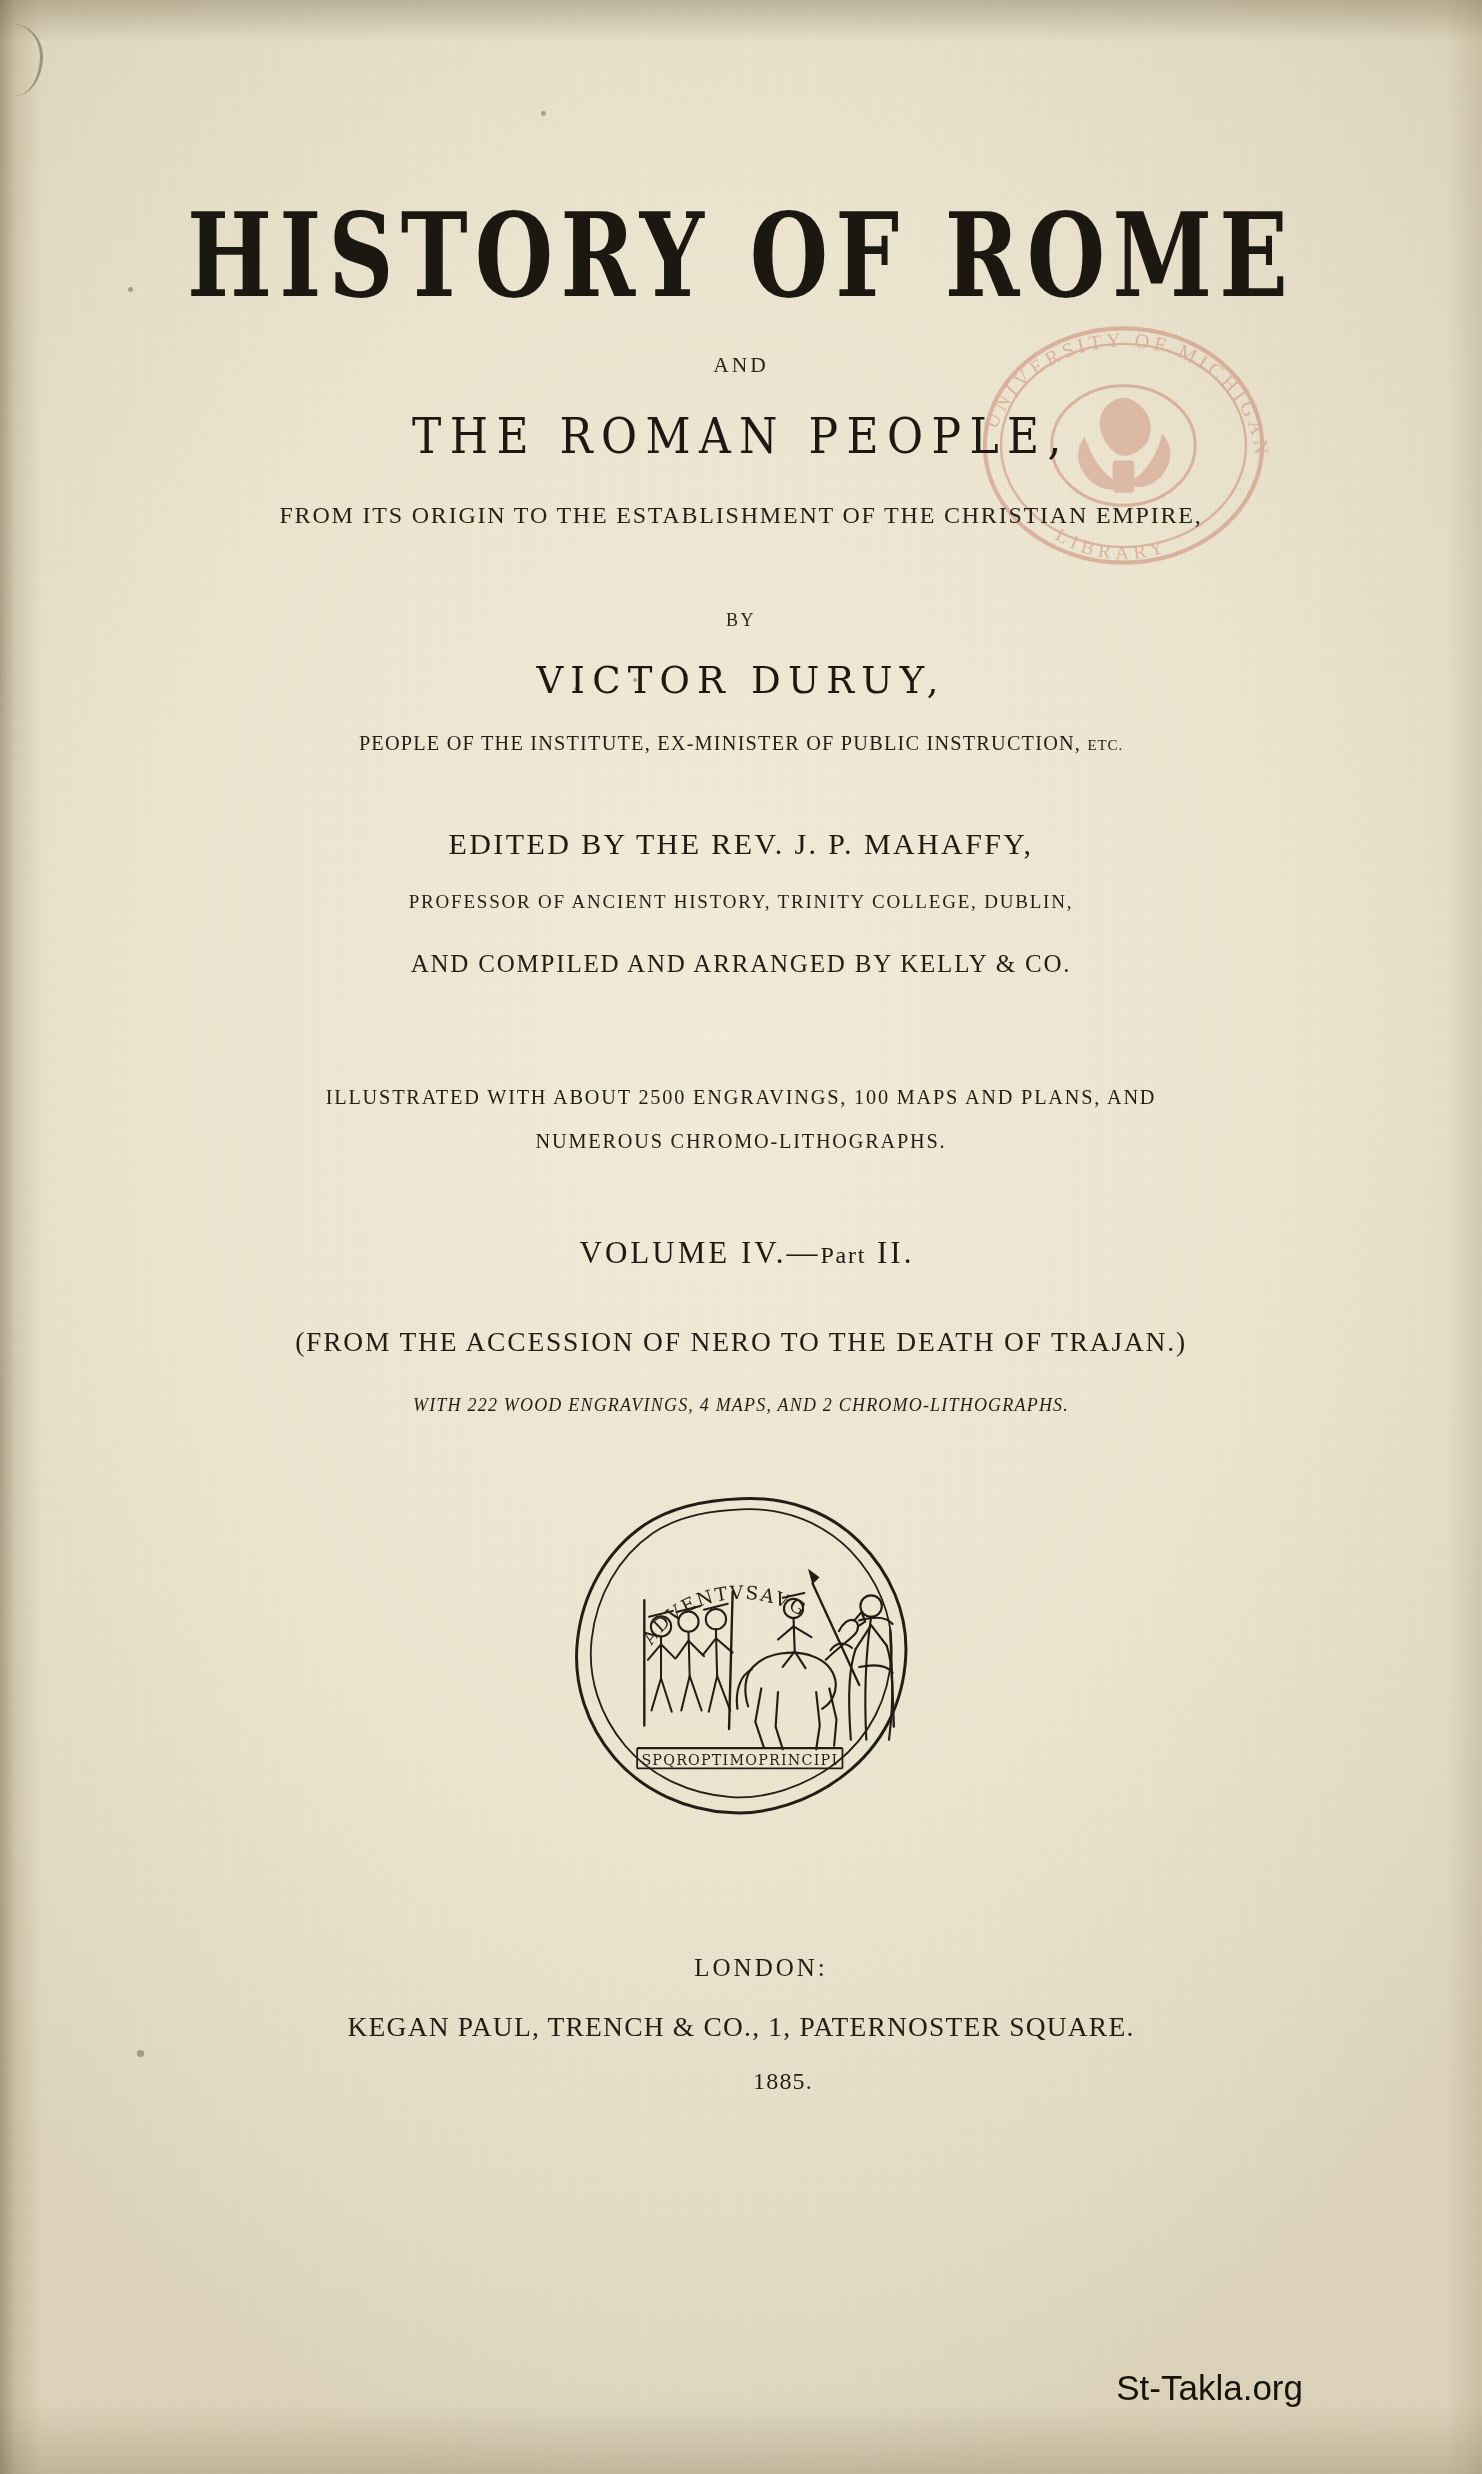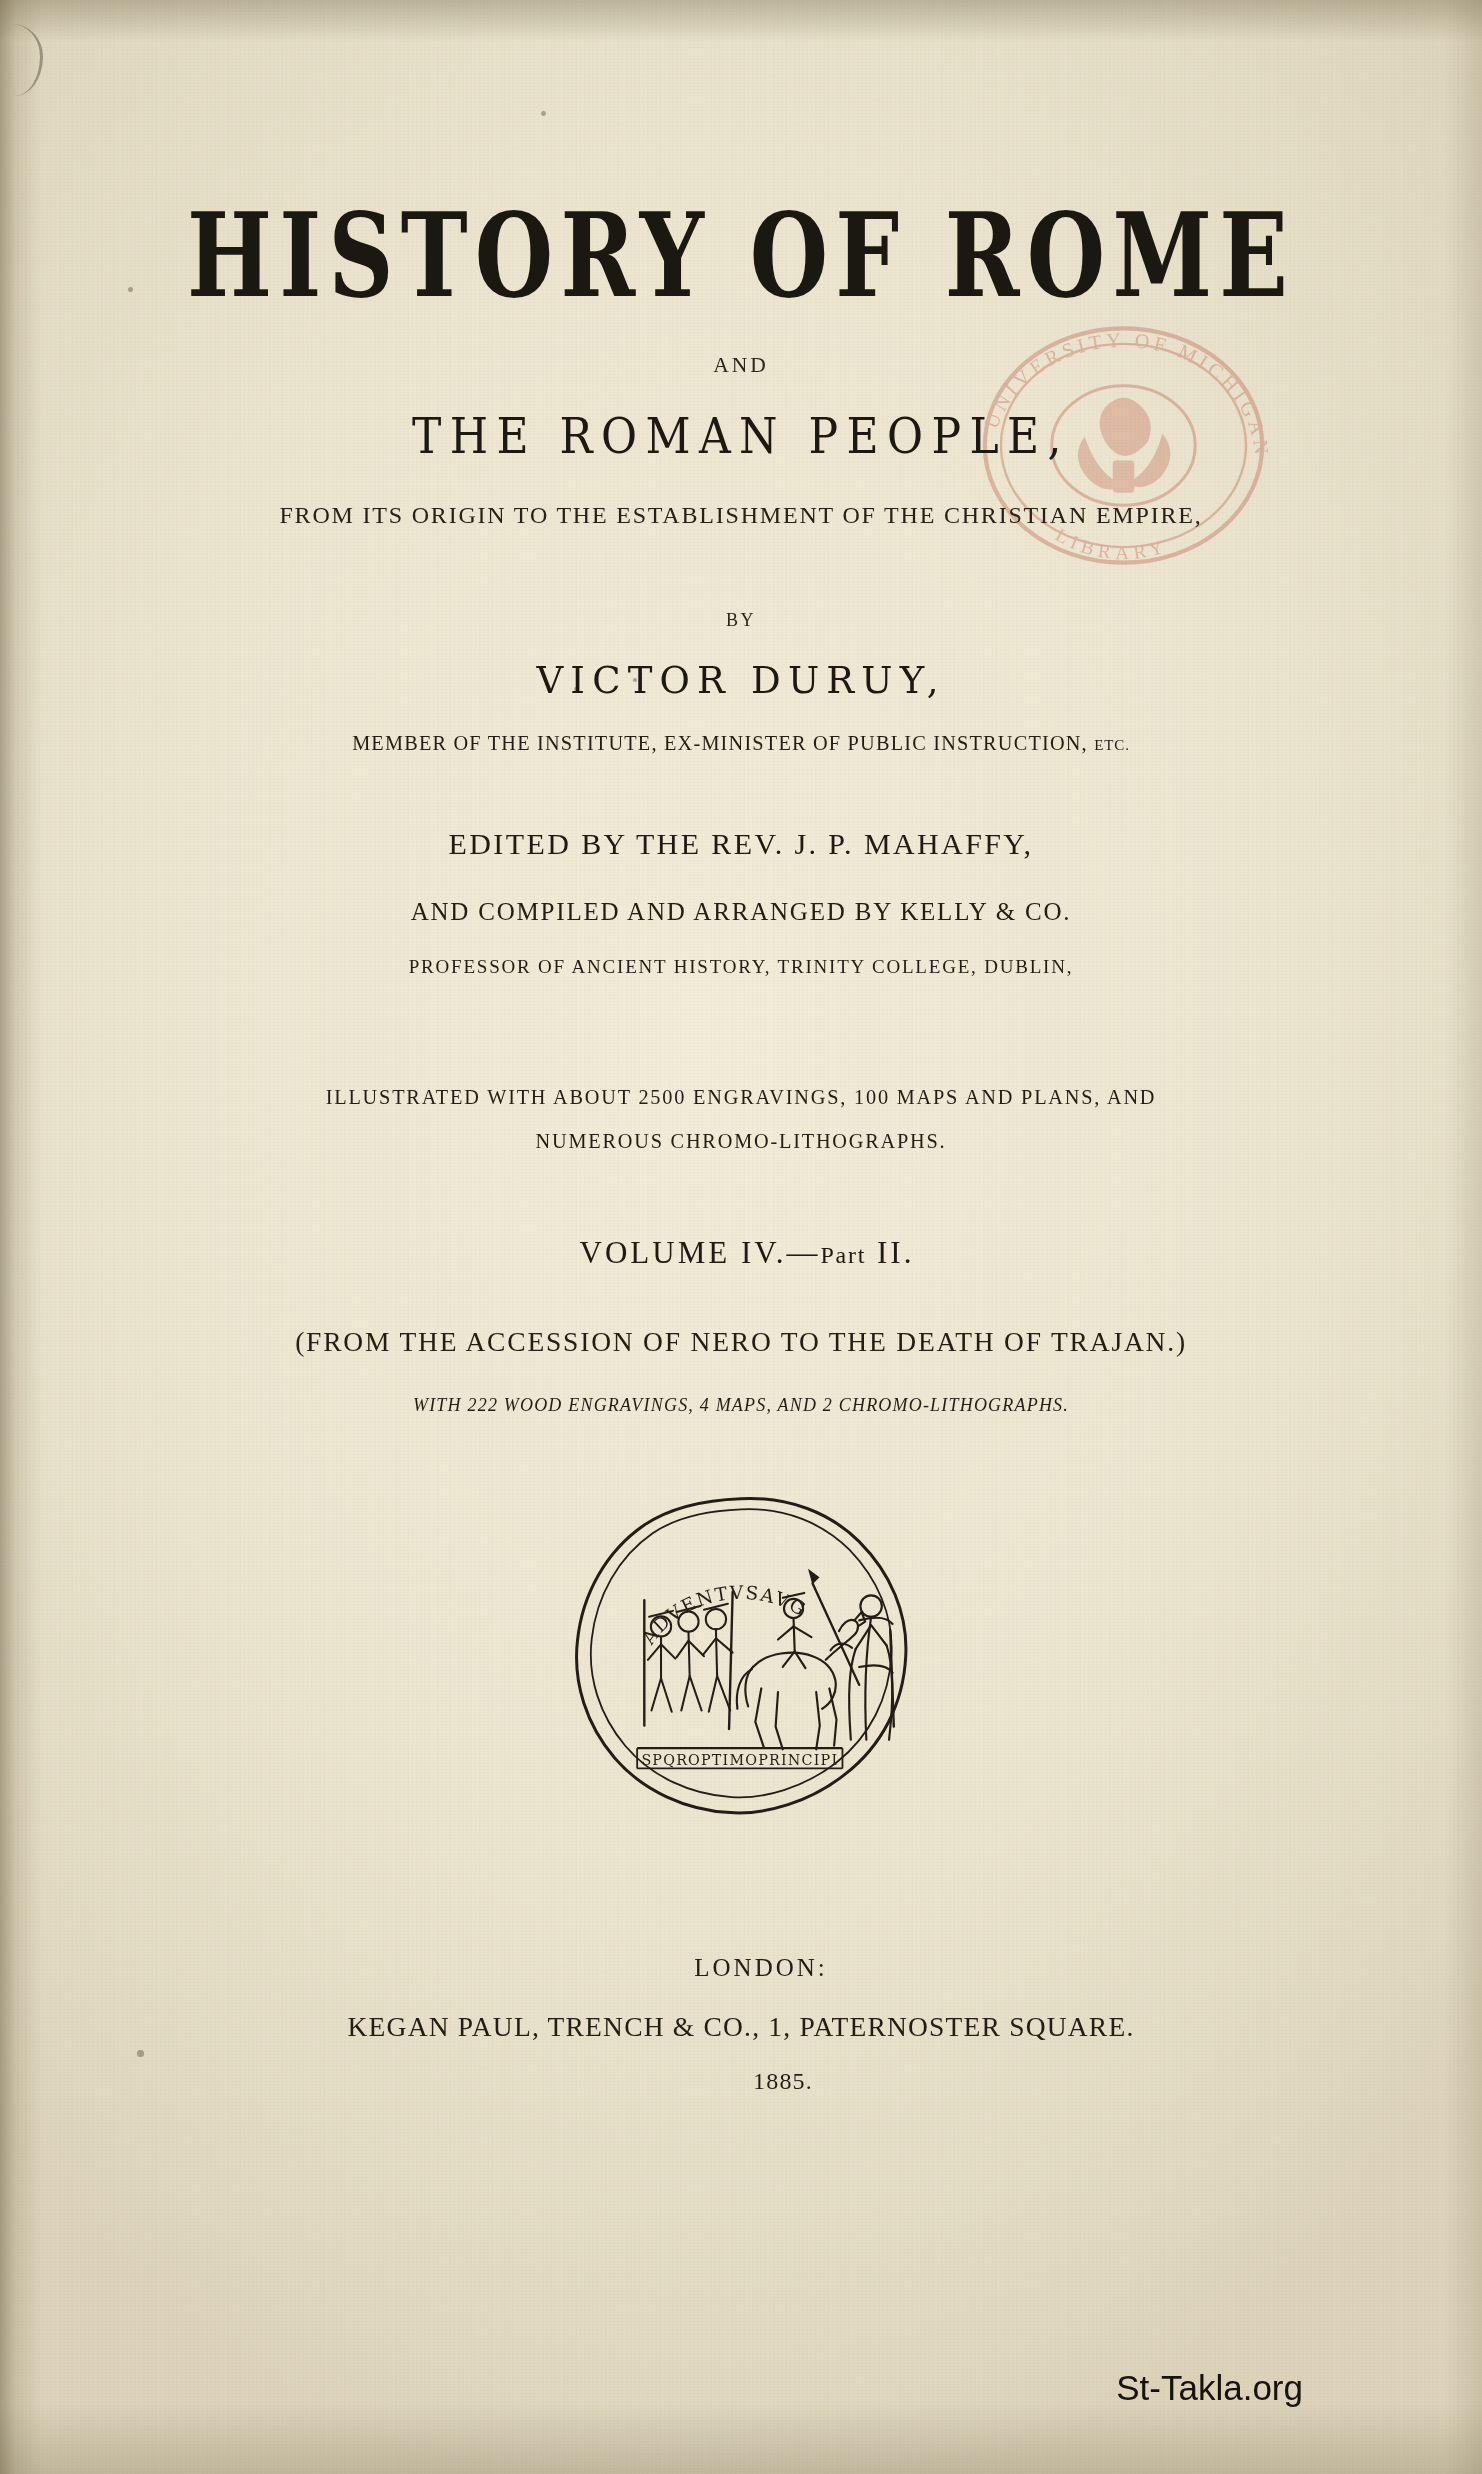--- a/index.html
+++ b/index.html
@@ -279,29 +279,29 @@
 
     <div class="line subtitle-line">FROM ITS ORIGIN TO THE ESTABLISHMENT OF THE CHRISTIAN EMPIRE,</div>
 
     <div class="line word-by">BY</div>
 
     <div class="line author">
       <span>VICTOR DURUY</span><span>,</span>
     </div>
 
     <div class="line author-credit">
-      <span>MEMBER OF THE INSTITUTE, EX-MINISTER OF PUBLIC INSTRUCTION,</span>
+      <span>PEOPLE OF THE INSTITUTE, EX-MINISTER OF PUBLIC INSTRUCTION,</span>
       <span class="small-caps">ETC.</span>
     </div>
 
     <div class="line editor">EDITED BY THE REV. J. P. MAHAFFY,</div>
 
+    <div class="line editor-credit">PROFESSOR  OF  ANCIENT  HISTORY,  TRINITY  COLLEGE,  DUBLIN,</div>
+
     <div class="line compiler">AND COMPILED AND ARRANGED BY KELLY &amp; CO.</div>
-
-    <div class="line editor-credit">PROFESSOR  OF  ANCIENT  HISTORY,  TRINITY  COLLEGE,  DUBLIN,</div>
 
     <div class="line illustrated-1">ILLUSTRATED  WITH  ABOUT  2500  ENGRAVINGS,  100  MAPS  AND  PLANS,  AND</div>
     <div class="line illustrated-2">NUMEROUS  CHROMO-LITHOGRAPHS.</div>
 
     <div class="line volume">
       <span>VOLUME  IV.—</span><span class="sc">Part</span><span> II.</span>
     </div>
 
     <div class="line range">(FROM  THE  ACCESSION  OF  NERO  TO  THE  DEATH  OF  TRAJAN.)</div>
 

